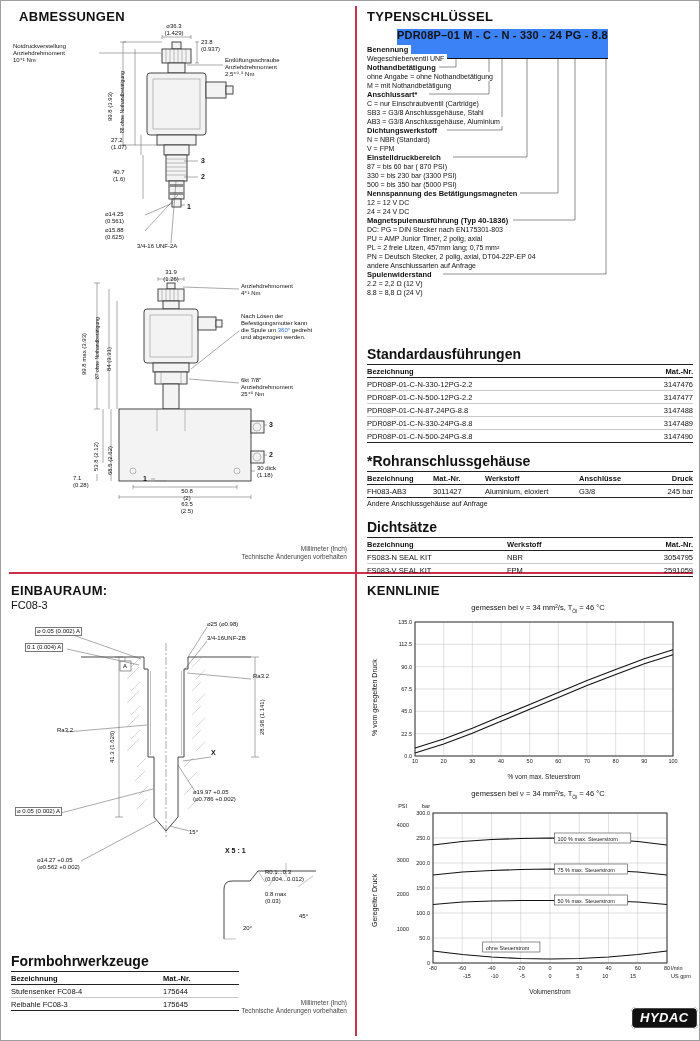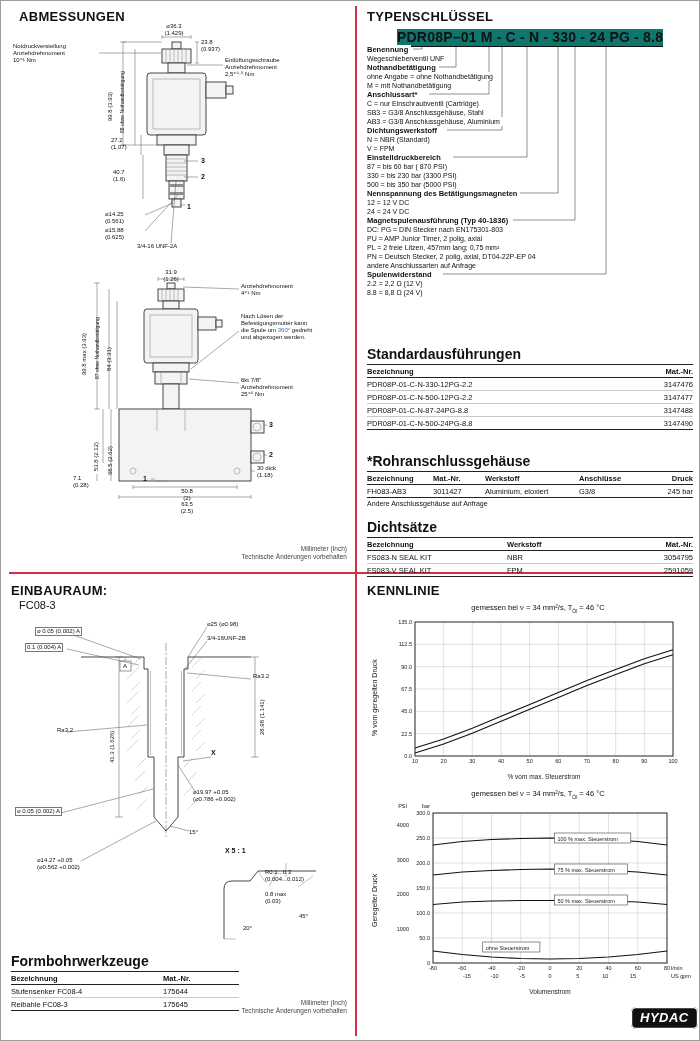--- a/index.html
+++ b/index.html
@@ -34,21 +34,21 @@
 .footnote{position:absolute;right:0;text-align:right;font-size:6.5px;line-height:8px;color:#444}
 .tblblock{position:absolute;left:0}
 .tbl-title{font-size:14px;font-weight:bold;margin-bottom:2px}
 table{border-collapse:collapse;width:100%;table-layout:fixed}
 thead th{font-size:7.5px;font-weight:bold;text-align:left;border-top:1px solid #222;border-bottom:1px solid #222;padding:2px 0 1px}
 td{font-size:7.5px;padding:1.5px 0;border-bottom:1px solid #c9c9c9;overflow:hidden;white-space:nowrap}
 tbody tr:last-child td{border-bottom:1px solid #222}
 .r{text-align:right}
 .tbl-note{font-size:7px;margin-top:2px}
 #sec-typen{position:absolute;left:0;top:8px;width:326px;height:332px}
-#typ-code{position:absolute;left:30px;top:20px;font-size:14px;font-weight:bold;letter-spacing:.2px;border-bottom:1px solid #111;padding-bottom:1px;z-index:2;background:#0f766e}
+#typ-code{position:absolute;left:30px;top:20px;font-size:11px;font-weight:bold;letter-spacing:.2px;border-bottom:1px solid #111;padding-bottom:17px;z-index:2;background:#3b82f6}
 #typ-overlay{position:absolute;left:0;top:0;z-index:1}
 #typ-overlay path{stroke:#444;stroke-width:.6;fill:none}
 #typ-breakdown{position:absolute;left:0;top:36px;z-index:2}
 .t-label{font-size:7.5px;font-weight:bold;height:9px;line-height:9px;background:#fff;width:max-content;padding-right:3px}
 .t-line{font-size:7px;height:9px;line-height:9px;background:#fff;width:max-content;padding-right:3px}
 .chart-cap{font-size:7.5px;text-align:center;width:306px;margin-left:18px;margin-top:5px}
 .chart-cap sub{font-size:5px}
 .chart-row{position:relative}
 .chart-row svg{display:block;margin-left:18px}
 .ylab{position:absolute;font-size:7px;white-space:nowrap;transform:rotate(-90deg);transform-origin:0 0}
@@ -191,21 +191,21 @@
       <div class="pnum" style="left:258px;top:176px">2</div>
       <div class="pnum" style="left:132px;top:200px">1</div>
     </div>
 
     <div class="footnote" style="top:544px;width:336px">
       <div>Millimeter (Inch)</div>
       <div>Technische Änderungen vorbehalten</div>
     </div>
 
     <div class="abs sec-title" style="left:0;top:582px">EINBAURAUM:</div>
-    <div class="abs sub-title" style="left:8px;top:598px">FC08-3</div>
+    <div class="abs sub-title" style="left:0;top:598px">FC08-3</div>
 
     <div class="drawing" id="d3" style="top:616px;height:332px">
       <svg width="336" height="330" viewBox="0 0 336 330">
         <g class="cline">
             <path d="M155 26v196" stroke-dasharray="8 2 2 2"></path>
           </g>
         <g class="outline">
           <path d="M70 40h63M240 40h-63"></path>
           <path d="M133 40v12h4M177 40v12h-4"></path>
           <path d="M137 52v88M173 52v88"></path>
@@ -357,20 +357,24 @@
               <td>PDR08P-01-C-N-330-12PG-2.2</td>
               <td class="r">3147476</td>
             </tr>
           <tr>
               <td>PDR08P-01-C-N-500-12PG-2.2</td>
               <td class="r">3147477</td>
             </tr>
           <tr>
               <td>PDR08P-01-C-N-87-24PG-8.8</td>
               <td class="r">3147488</td>
+            </tr>
+          <tr>
+              <td>PDR08P-01-C-N-330-24PG-8.8</td>
+              <td class="r">3147489</td>
             </tr>
           <tr>
               <td>PDR08P-01-C-N-500-24PG-8.8</td>
               <td class="r">3147490</td>
             </tr>
         </tbody>
       </table>
     </div>
 
     <div class="tblblock" style="top:452px;width:326px">

